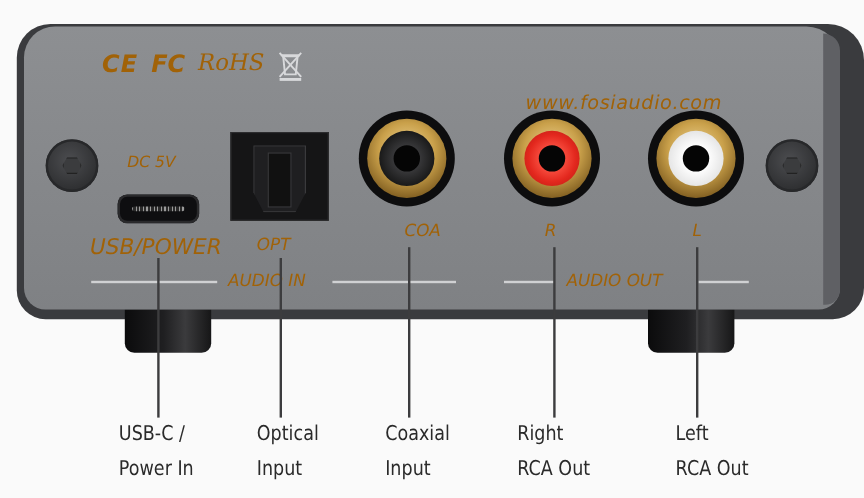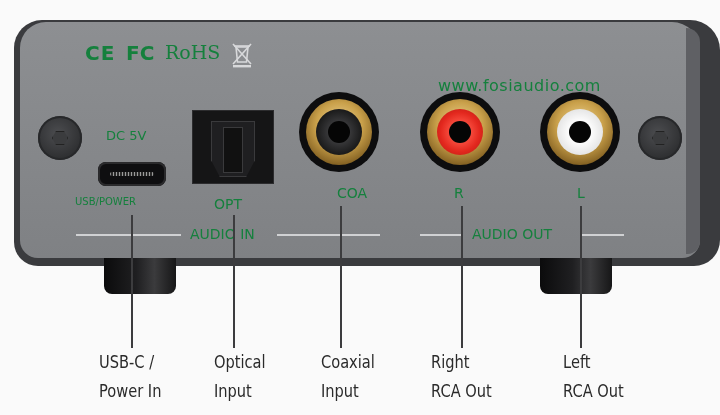--- a/index.html
+++ b/index.html
@@ -7,28 +7,28 @@
   .abs{position:absolute;}
   
   #device-shadow{left:14px;top:20px;width:706px;height:246px;background:#3a3b3e;border-radius:28px 30px 26px 24px;}
   #device-panel{left:20px;top:22px;width:680px;height:236px;border-radius:26px 28px 18px 18px;
     background:linear-gradient(180deg,#8d8f92 0%,#86888b 50%,#7f8184 100%);}
   #device-right-edge{left:686px;top:28px;width:14px;height:226px;background:#5f6064;border-radius:0 18px 16px 0;}
   
   .foot{top:258px;width:72px;height:36px;border-radius:0 0 8px 8px;
     background:linear-gradient(90deg,#0b0b0c 0%,#1f1f21 45%,#3b3b3d 70%,#161617 100%);}
   
-  .panel-text{color:#15803d;}
+  .panel-text{color:#a16207;font-style:italic;}
   #cert-ce{left:85px;top:41px;font-size:20px;font-weight:bold;letter-spacing:1px;}
   #cert-fc{left:126px;top:41px;font-size:20px;font-weight:bold;}
   #cert-rohs{left:165px;top:41px;font-family:"DejaVu Serif",serif;font-size:19px;}
   #cert-weee{left:231px;top:42px;width:22px;height:26px;}
   #website{left:438px;top:44px;font-size:16px;letter-spacing:0.5px;margin-top:32px;}
   #dc-label{left:106px;top:128px;font-size:13px;}
-  #usb-label{left:75px;top:196px;font-size:10px;}
+  #usb-label{left:75px;top:196px;font-size:18px;}
   #opt-label{left:214px;top:196px;font-size:14px;}
   #coa-label{left:318px;top:185px;font-size:14px;margin-left:19px;}
   #r-label{left:454px;top:185px;font-size:14px;}
   #l-label{left:577px;top:185px;font-size:14px;}
   #audio-in-label{left:190px;top:226px;font-size:14px;}
   #audio-out-label{left:472px;top:226px;font-size:14px;}
   .rule{height:1.5px;background:#d0d1d3;top:234px;}
   
   .screw{width:44px;height:44px;border-radius:50%;background:radial-gradient(circle at 45% 40%,#4c4d50,#2e2f31 70%,#1d1e20);
     box-shadow:inset 0 0 0 2px #27282a;}

